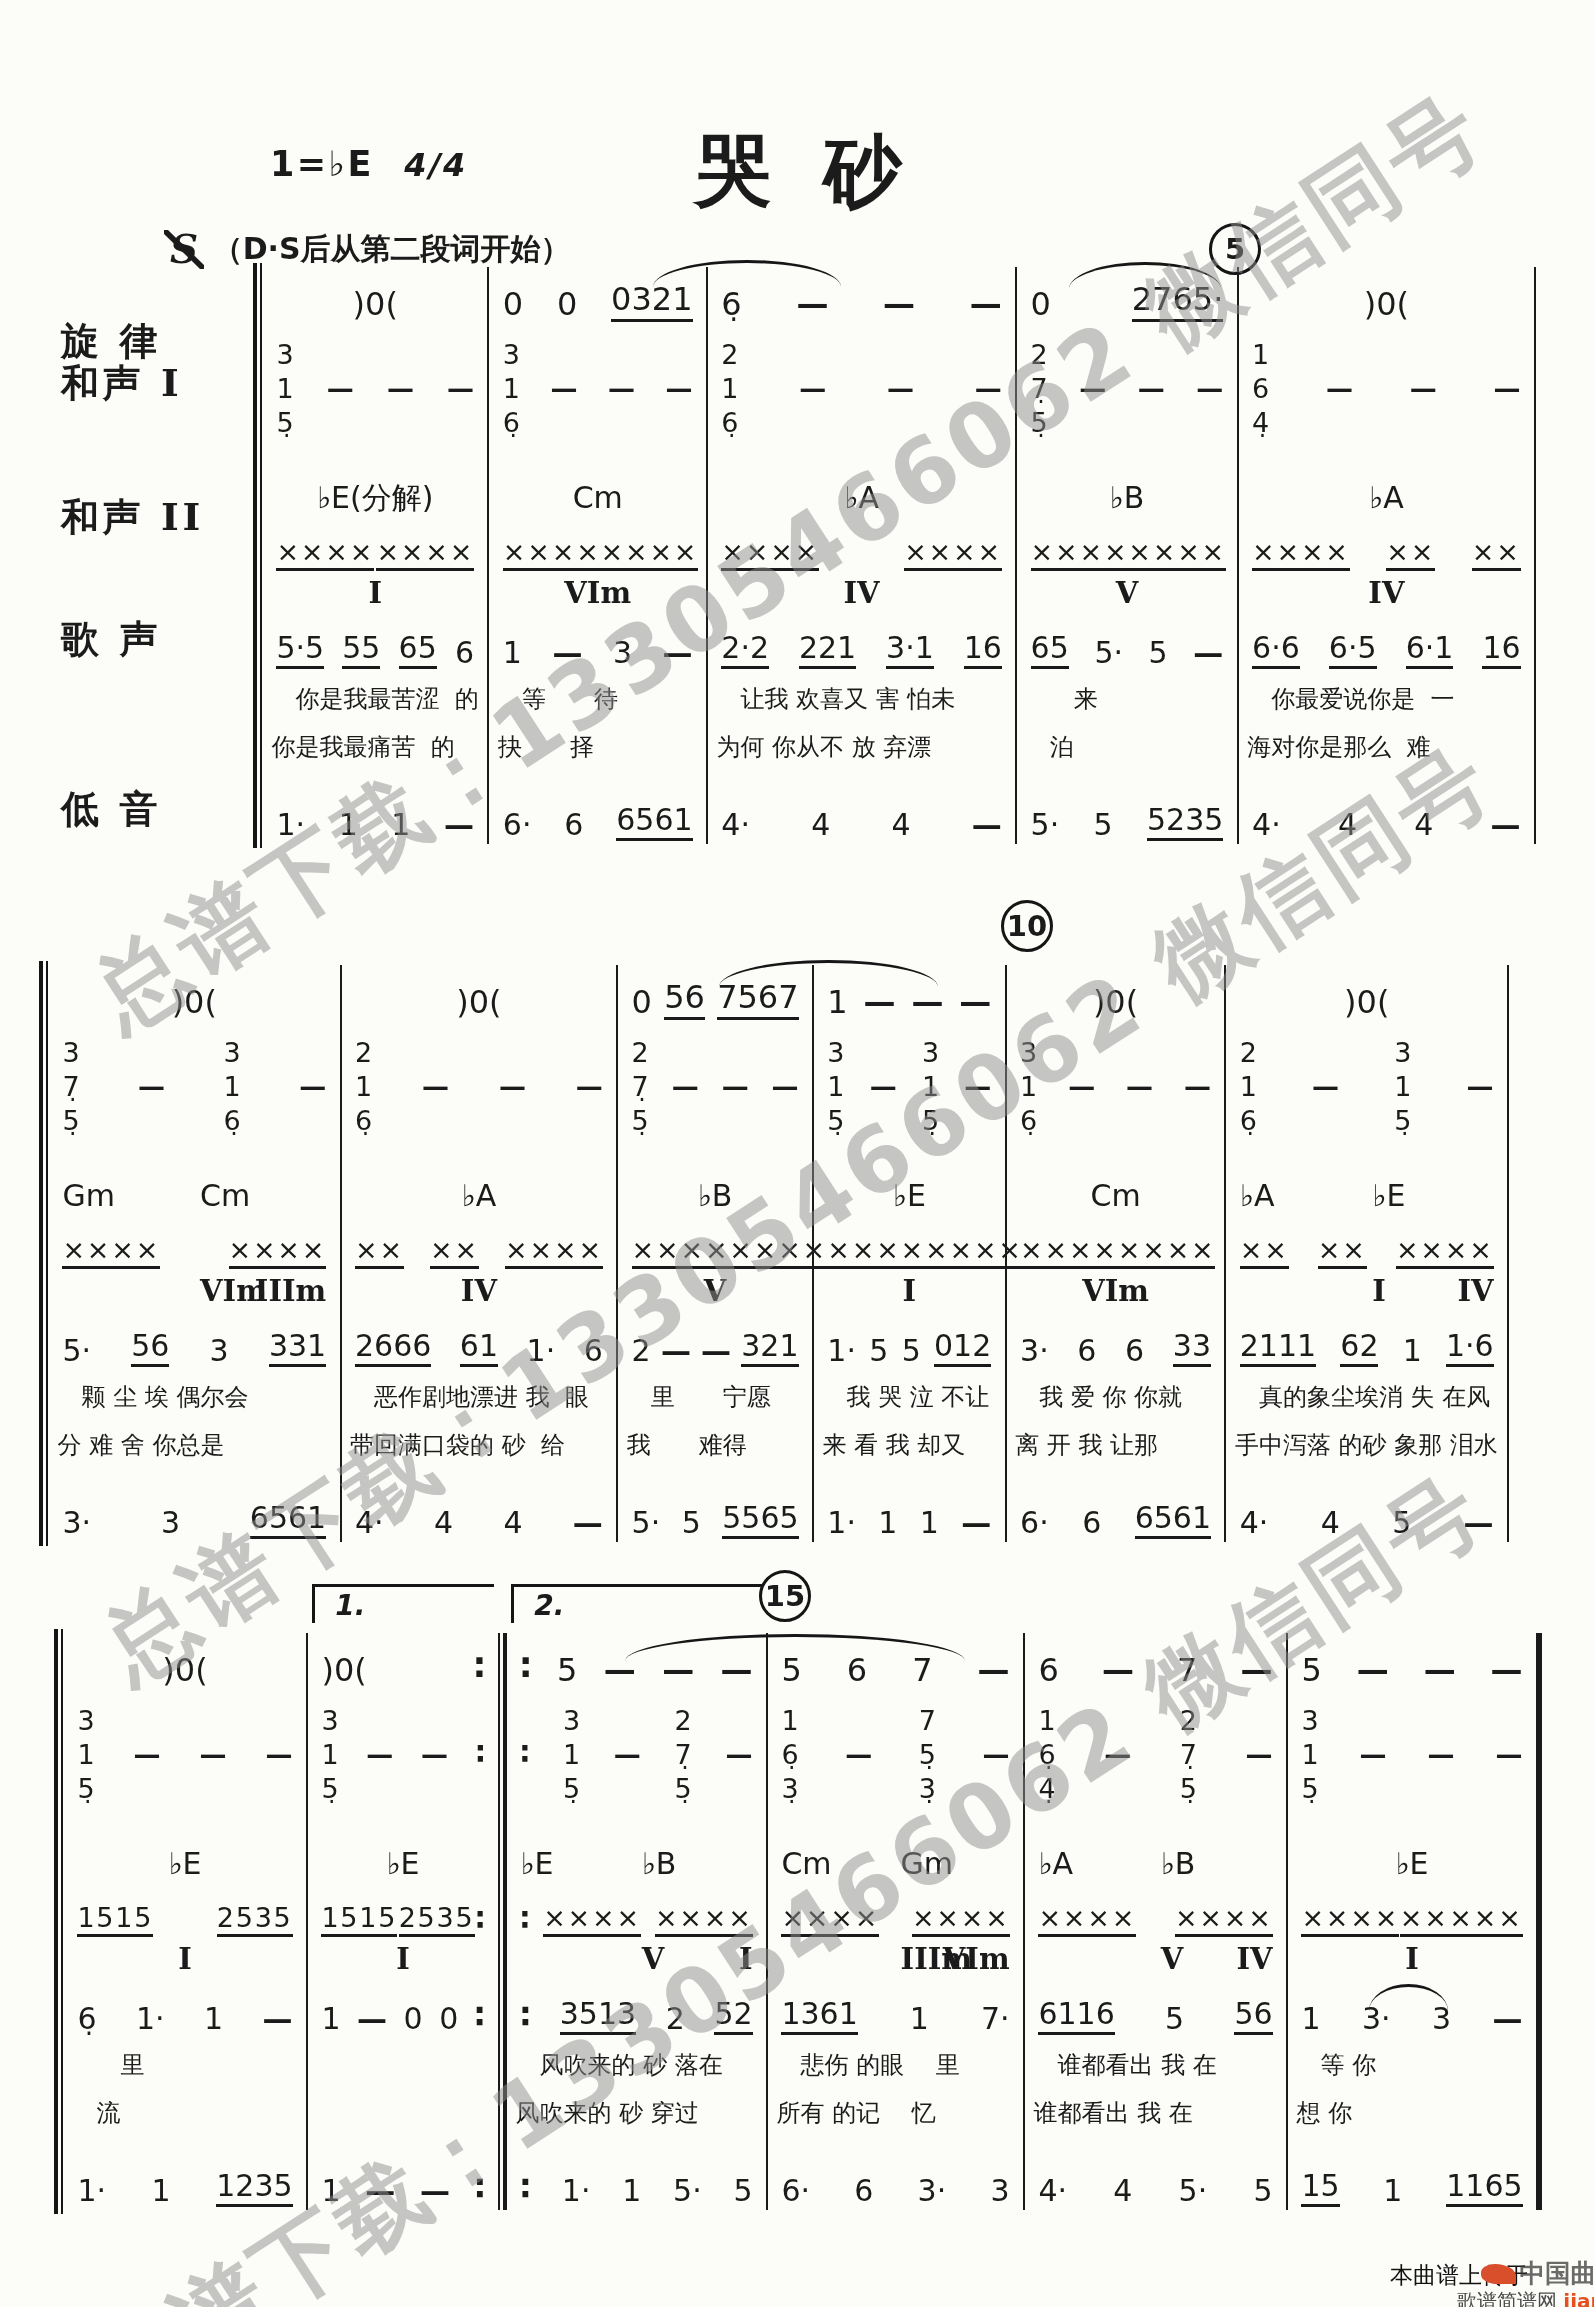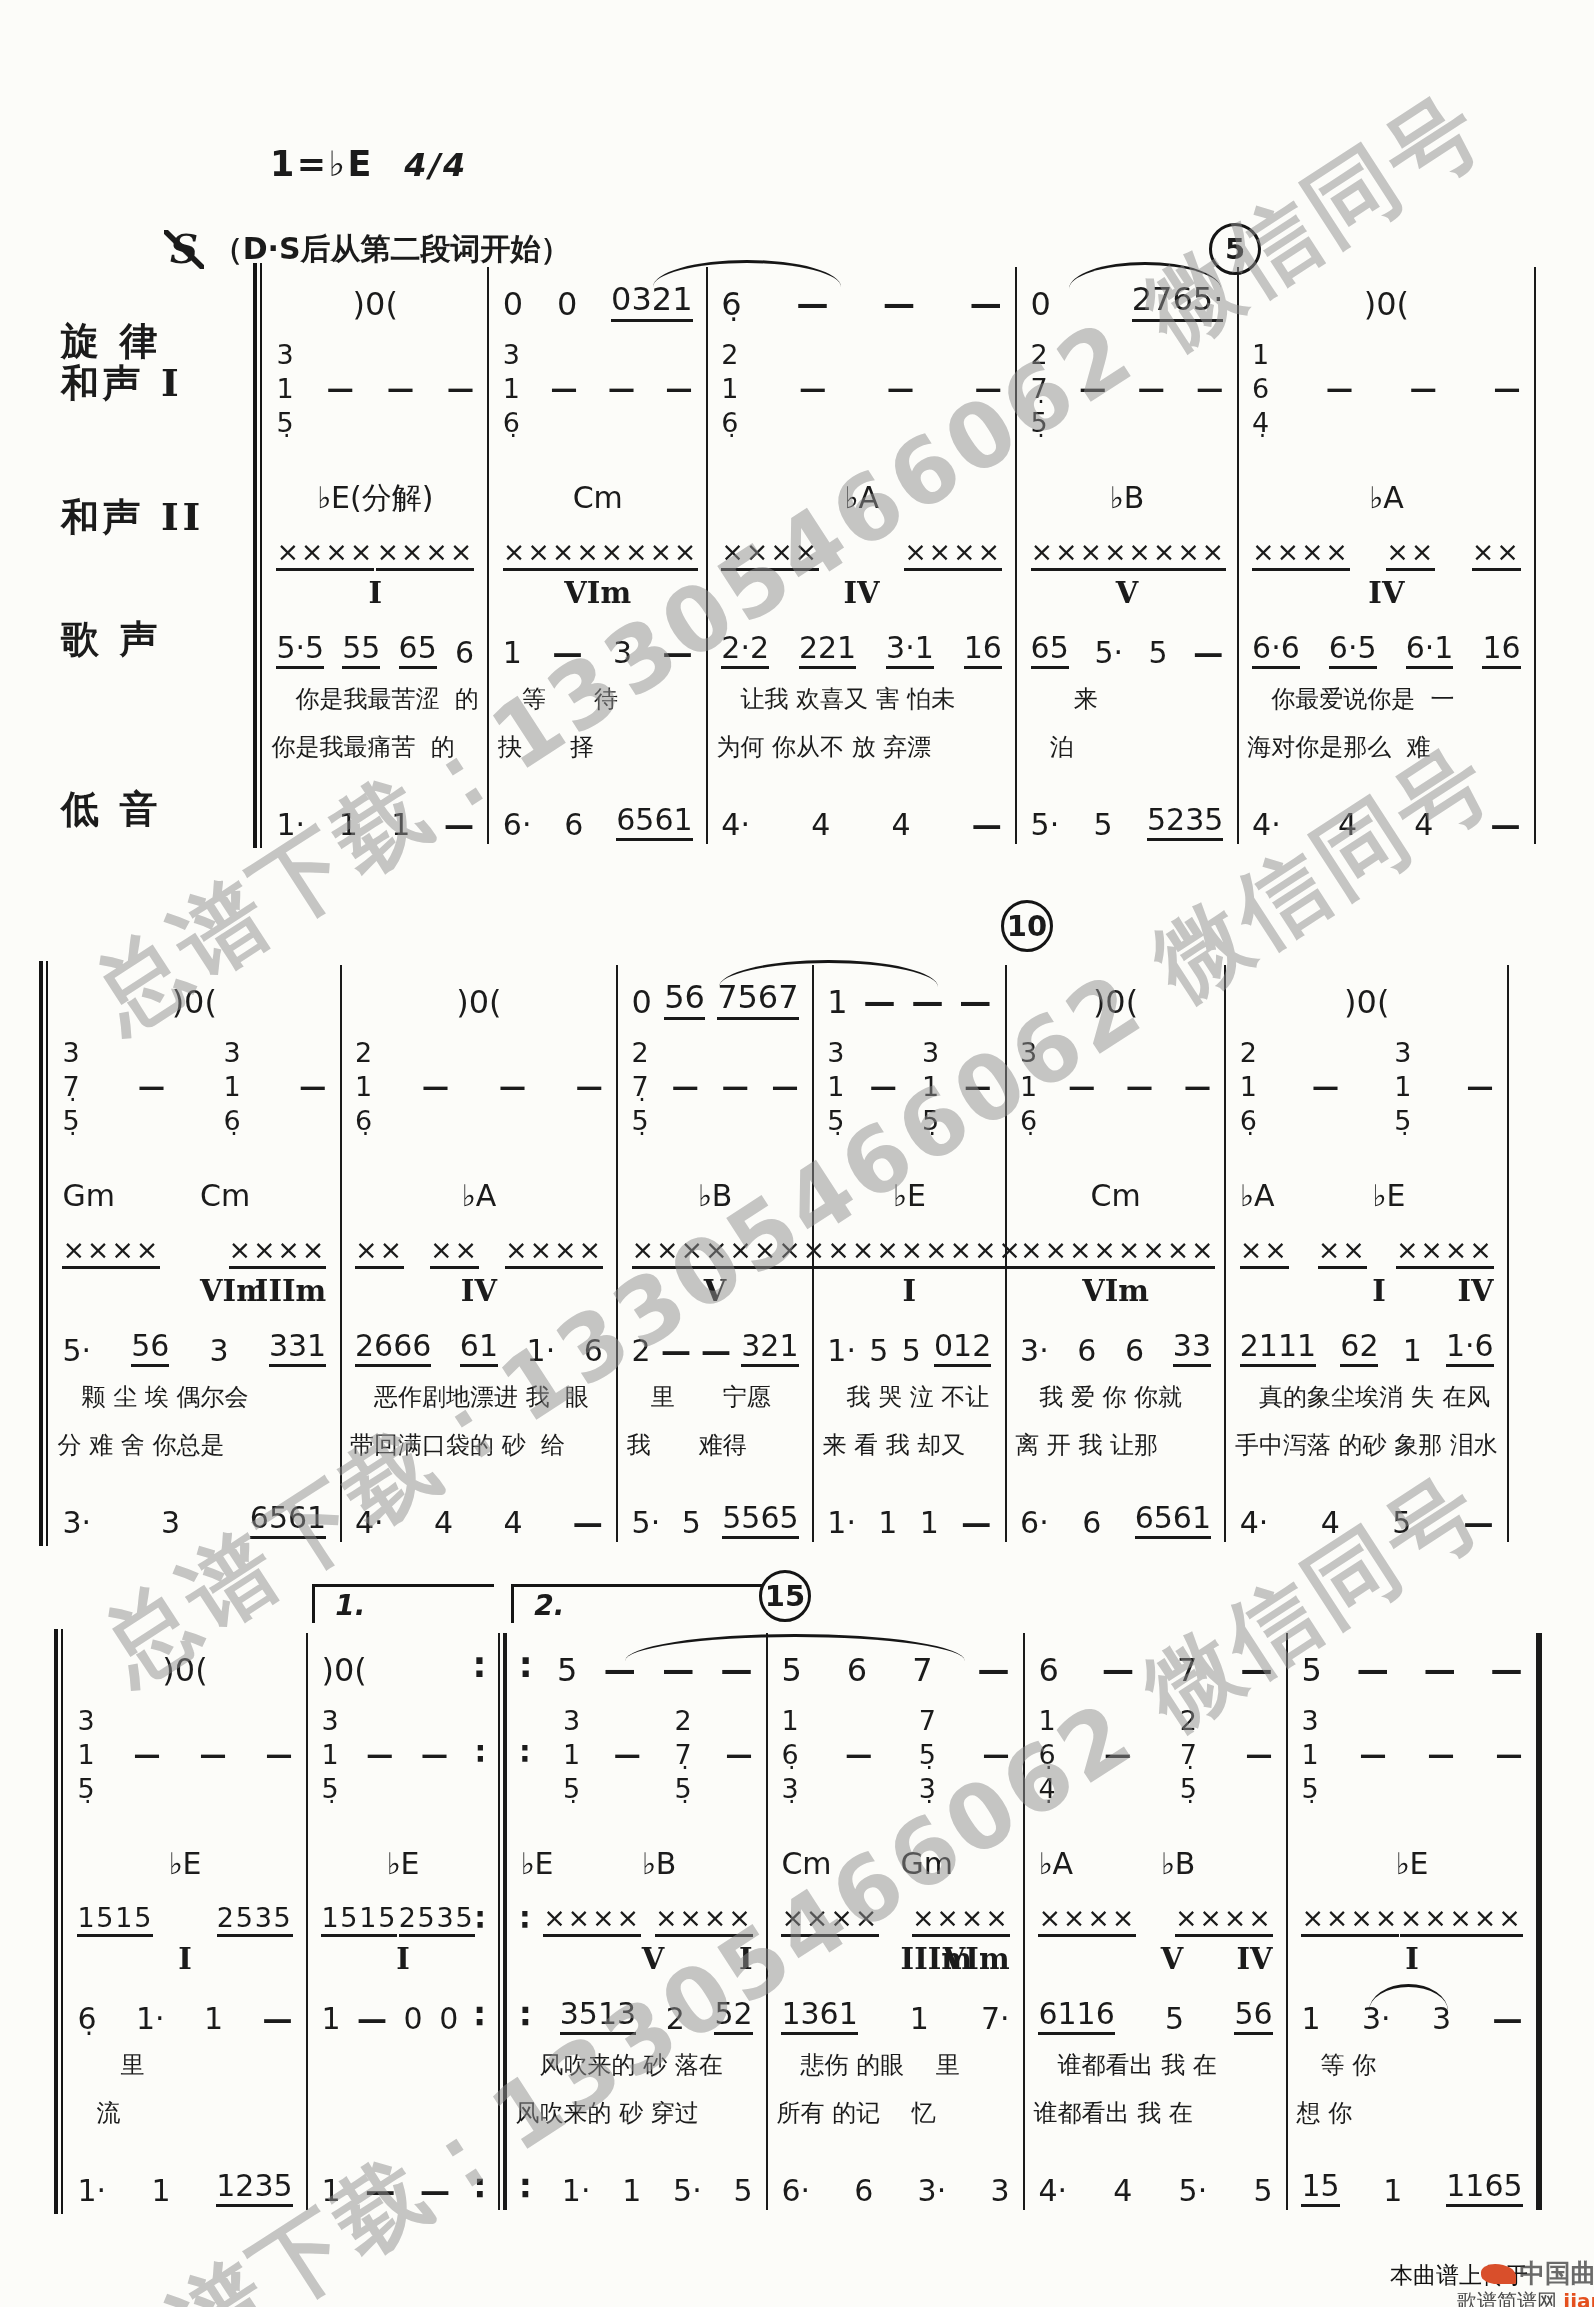--- a/index.html
+++ b/index.html
@@ -81,20 +81,21 @@
 </style>
 </head>
 <body>
 
 <div class="page">
 
   <div class="keytime">
     <span>1=♭E</span>
     <span class="time">4/4</span>
   </div>
+  <div class="title">哭砂</div>
   <div class="segno-line">
     <span class="segno-sign">S</span>
     <span>（D·S后从第二段词开始）</span>
   </div>
 
   <div class="circle" style="left:1209px;top:223px;">5</div>
   <div class="circle" style="left:1001px;top:900px;">10</div>
   <div class="circle" style="left:759px;top:1570px;">15</div>
 
   <div class="wm" style="left:789px;top:562px;">总谱下载：13305466062  微信同号</div>

